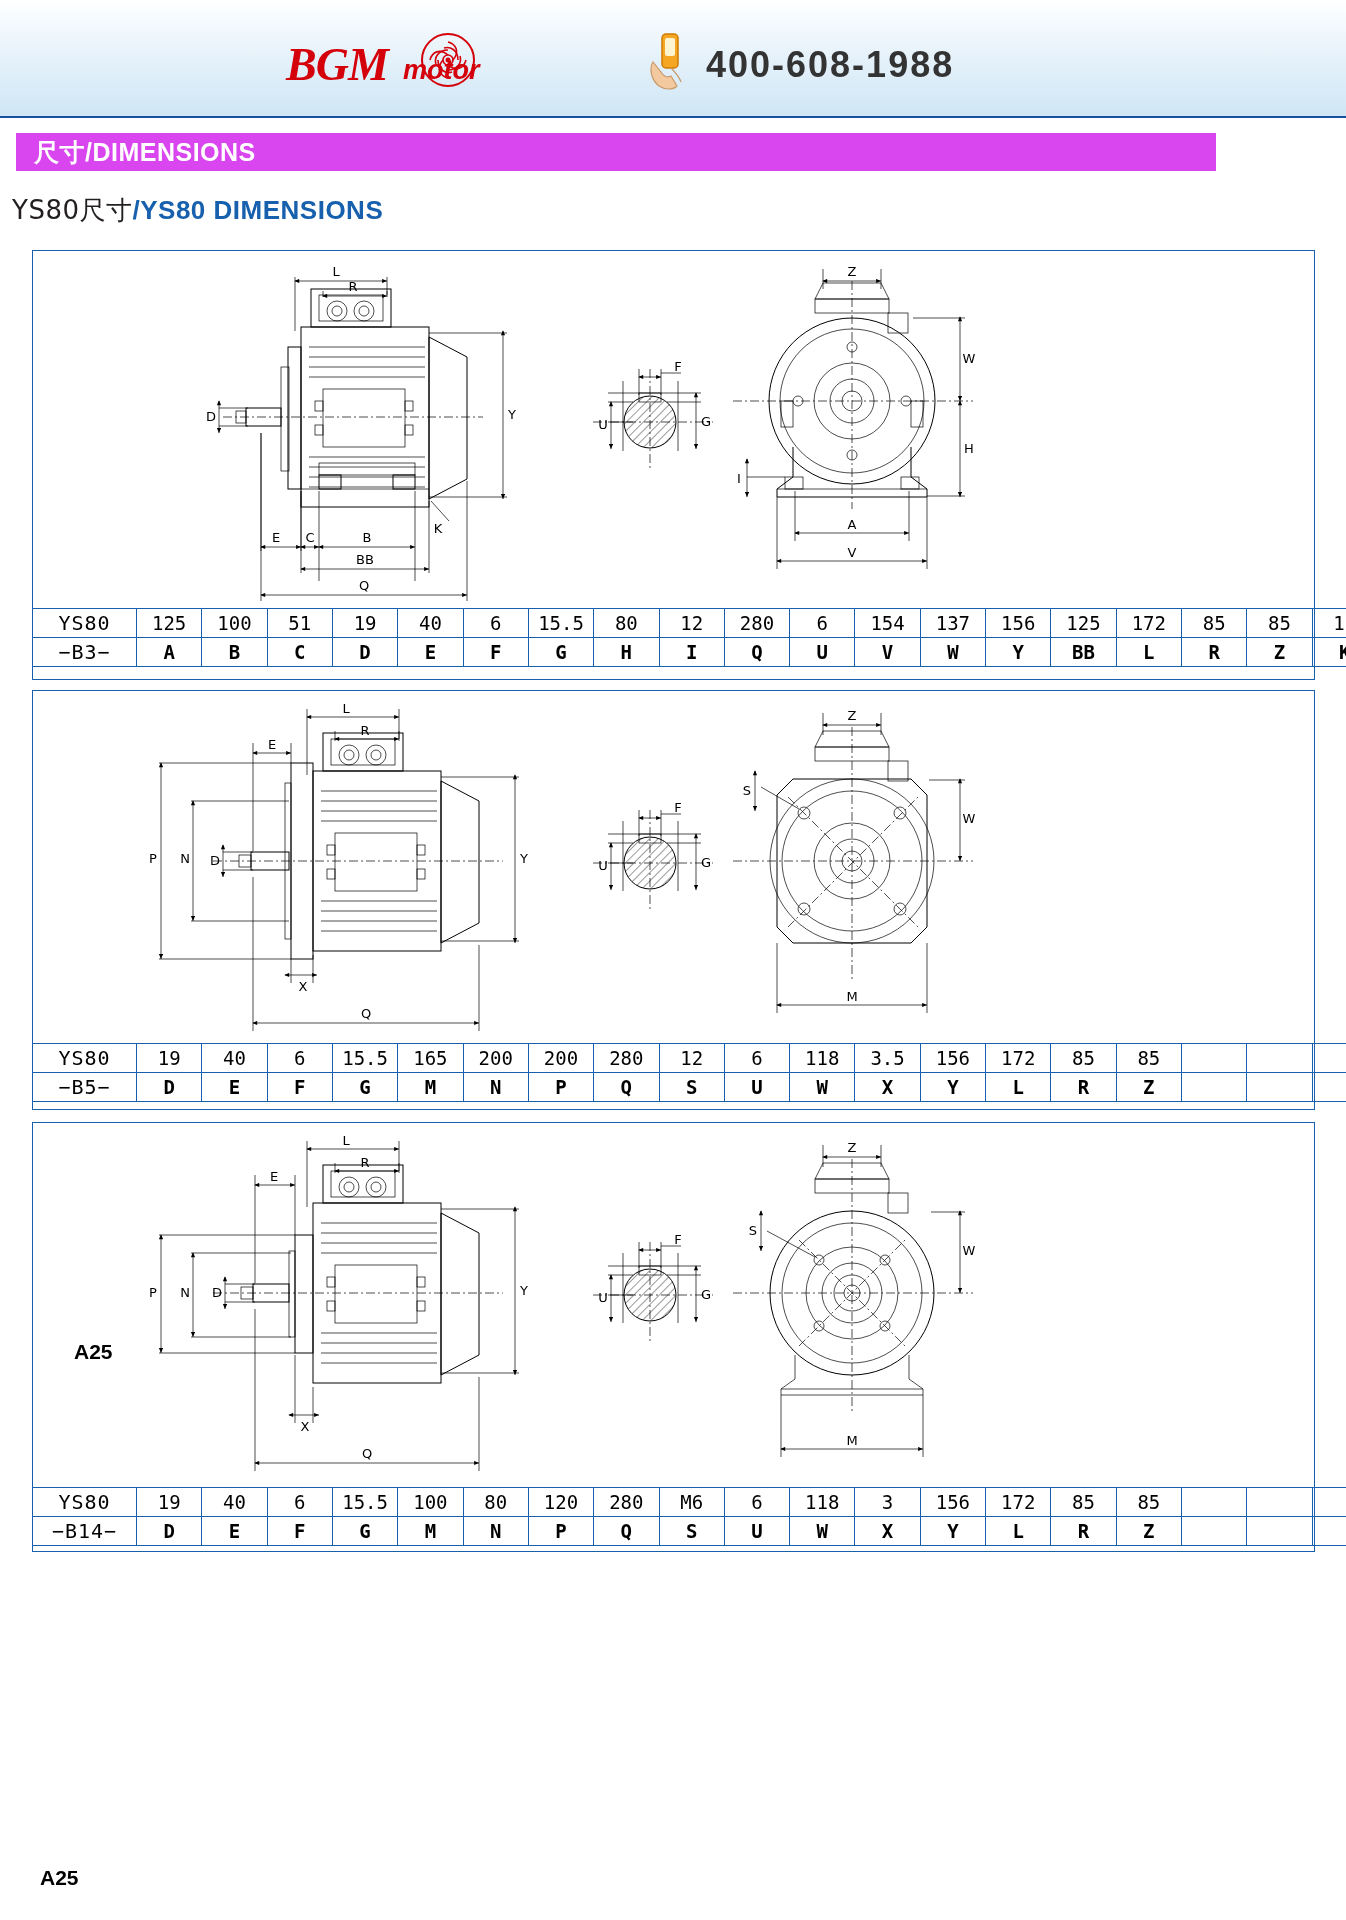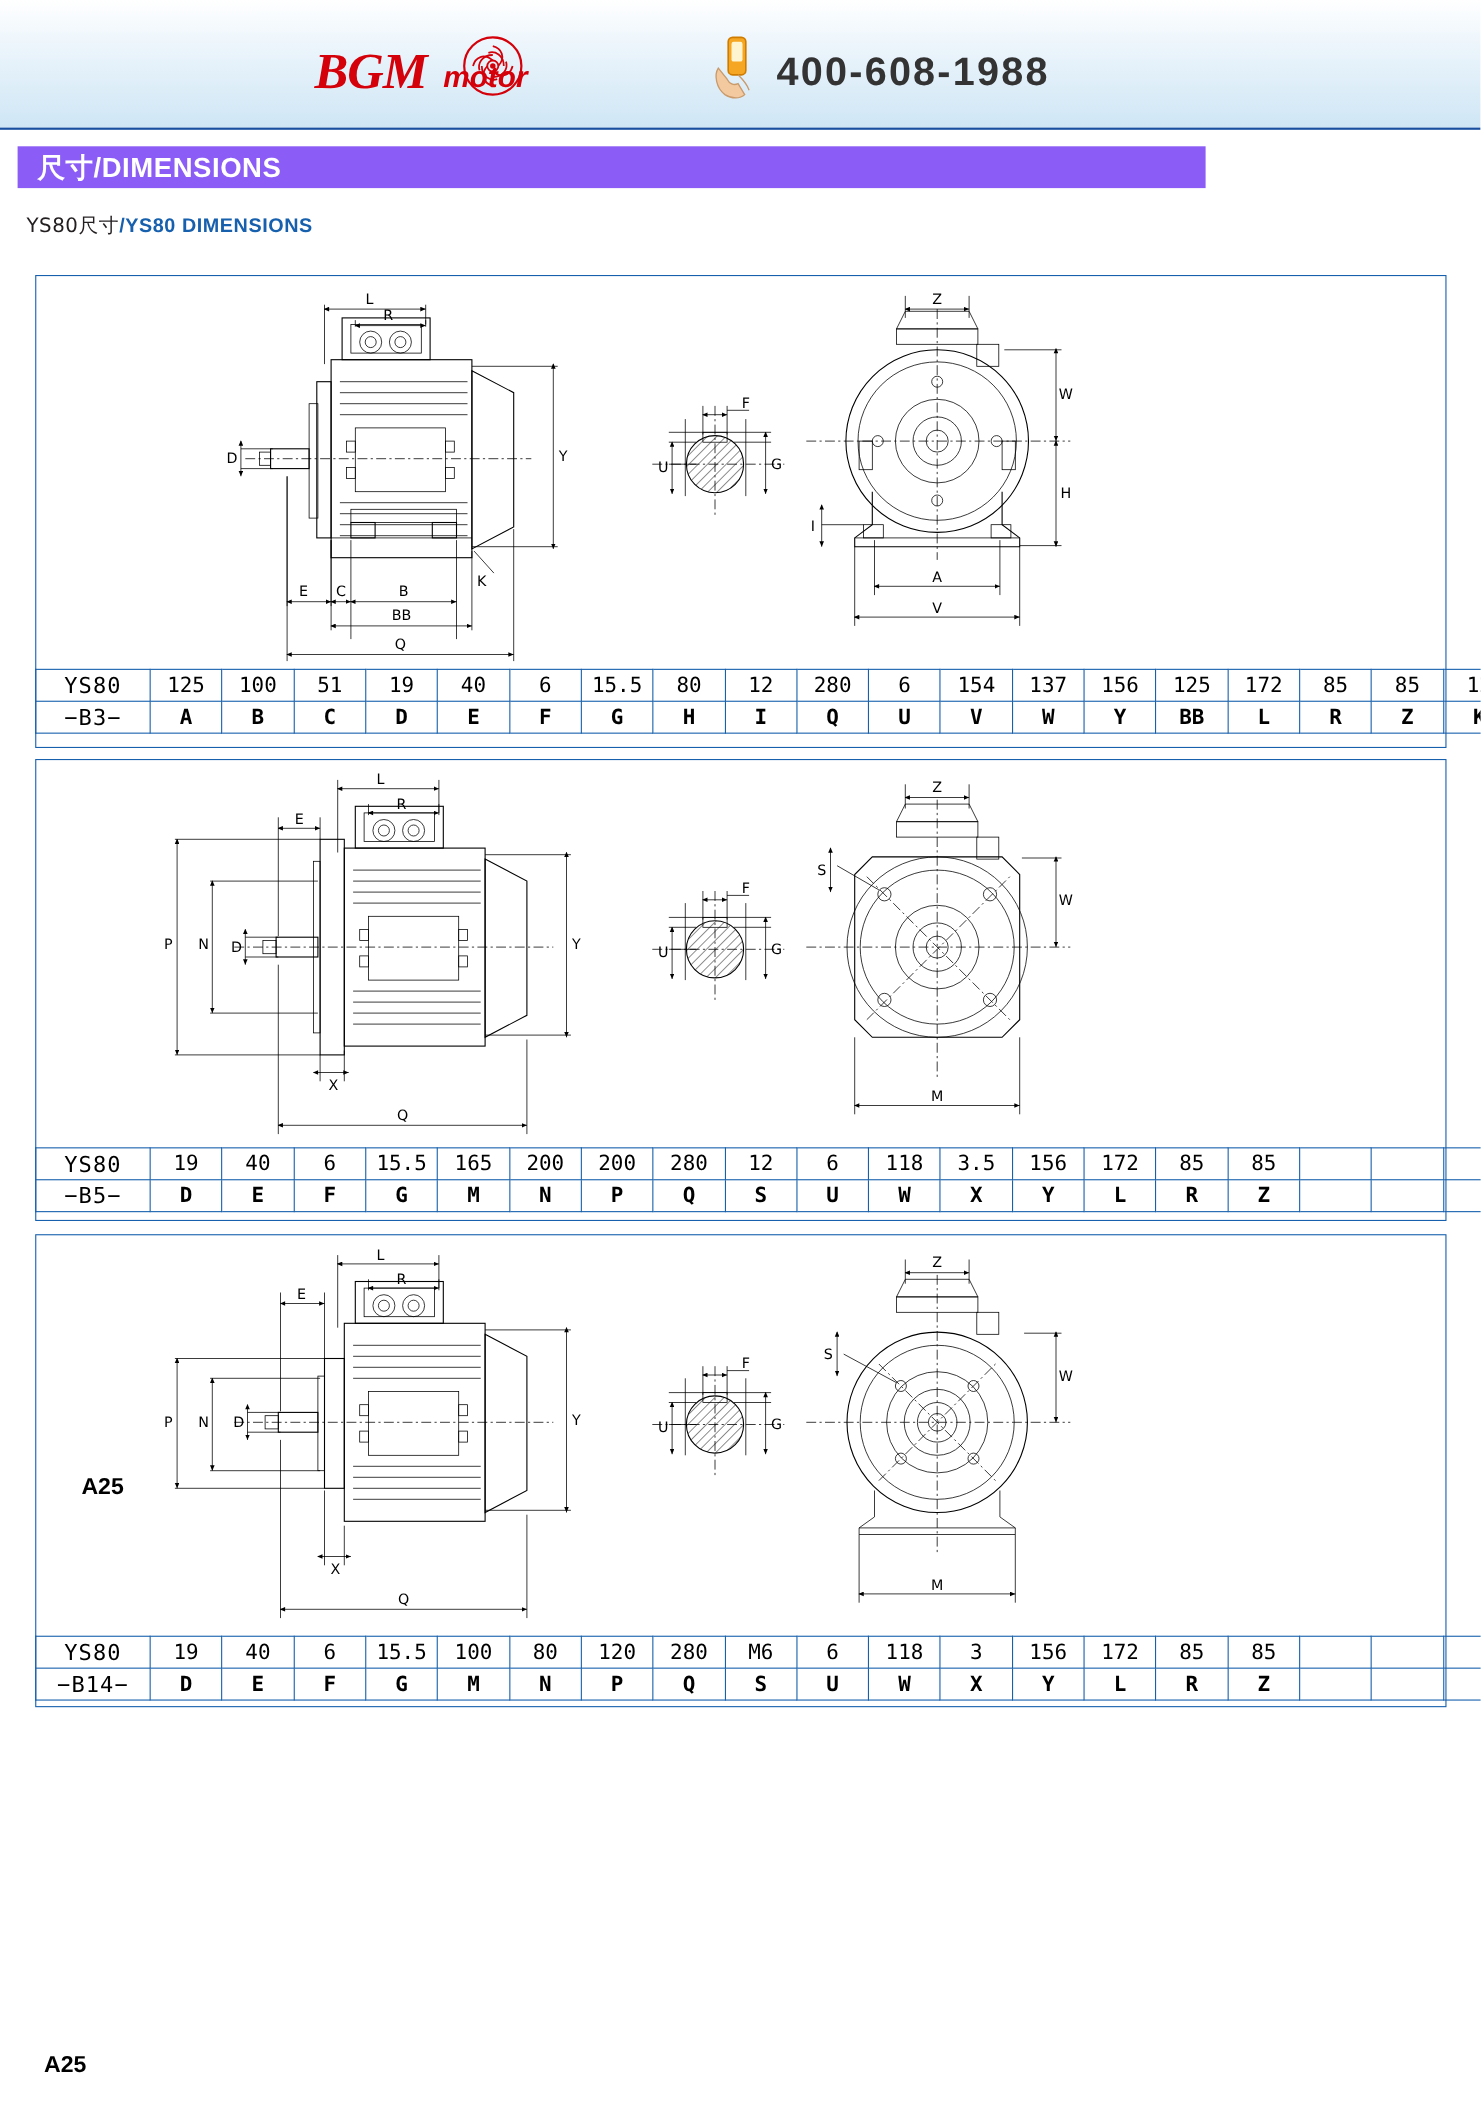--- a/index.html
+++ b/index.html
@@ -42,32 +42,32 @@
   }
   .phone-icon { position:absolute; left:645px; top:32px; width:48px; height:62px; }
   .phone-number {
     position:absolute; left:706px; top:44px;
     font-size:36px; font-weight:bold; color:#333; letter-spacing:2px;
     font-family:Liberation Sans, sans-serif;
   }
   
   .section-bar {
     position:absolute; left:16px; top:133px;
-    width:1080px; height:38px;
-    background:#8b5cf6;
+    width:1200px; height:38px;
+    background:#d946ef;
     display:flex; align-items:center;
   }
   .section-bar .txt {
     color:#fff; font-size:25px; font-weight:bold; padding-left:18px;
     letter-spacing:0.5px;
   }
   
   .subtitle {
-    position:absolute; left:24px; top:193px;
-    font-size:18px; font-weight:bold;
+    position:absolute; left:12px; top:193px;
+    font-size:26px; font-weight:bold;
     letter-spacing:0.5px;
   }
   .subtitle .cn { color:#231f20; font-family:"DejaVu Sans", sans-serif; font-weight:normal;}
   .subtitle .en { color:#1760ad; }
   
   .block {
     position:absolute;
     left:32px; width:1283px;
     border:1px solid #1760ad;
     background:#fff;

